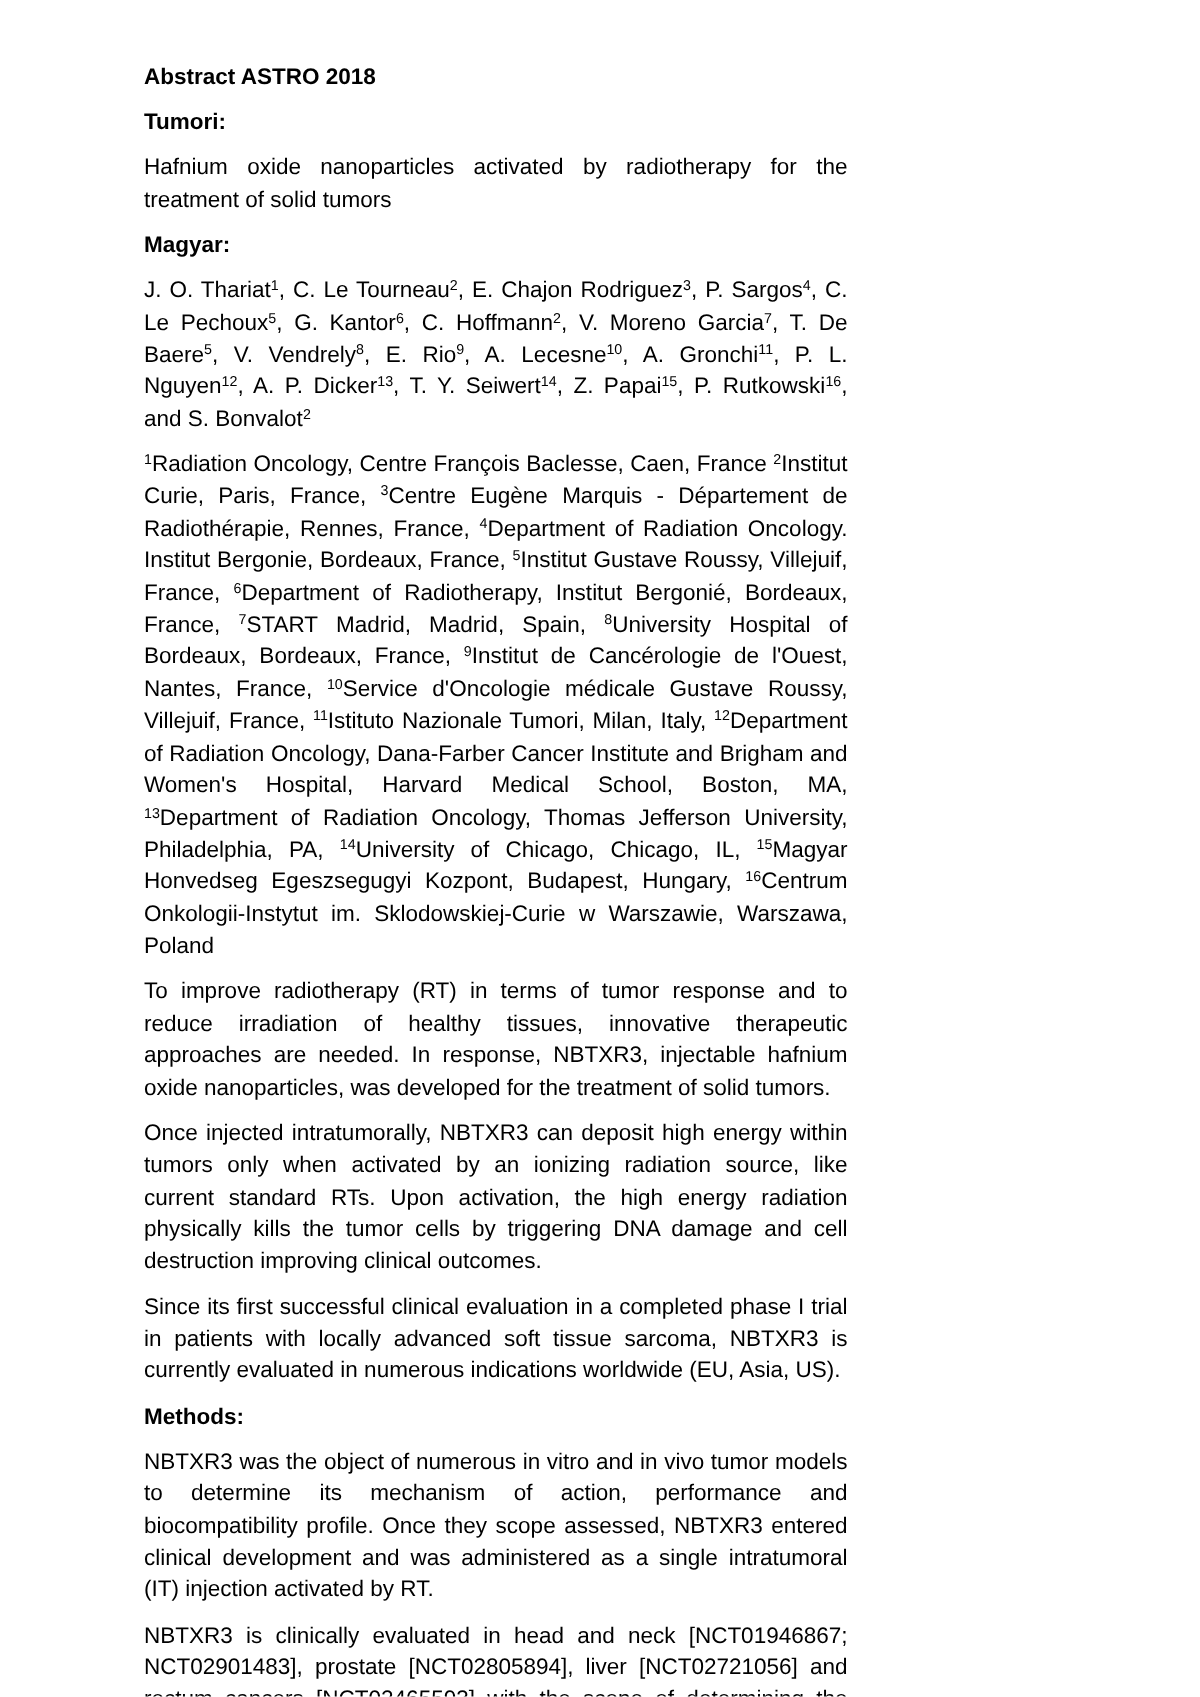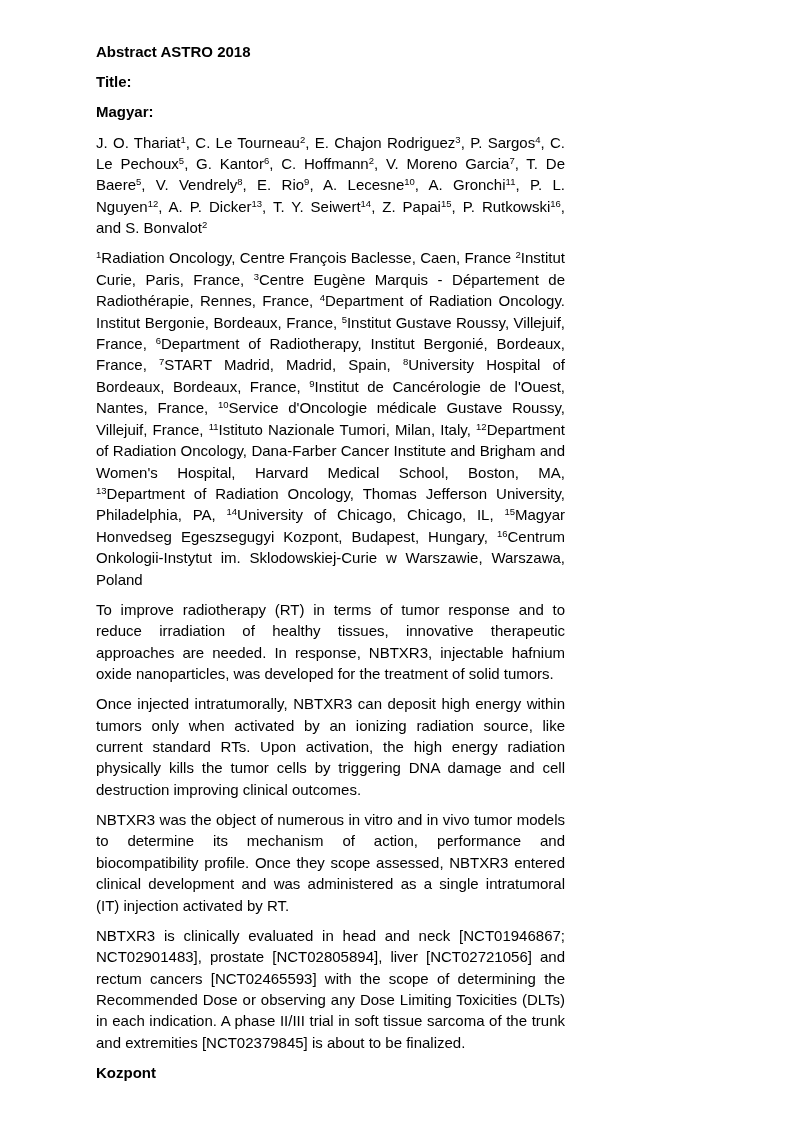--- a/index.html
+++ b/index.html
@@ -43,35 +43,38 @@
     top: -5px;
   }
 </style>
 </head>
 <body>
 
 <div class="page">
 
   <div class="block heading">Abstract ASTRO 2018</div>
 
-  <div class="block heading">Title:</div>
+  <div class="block heading">Tumori:</div>
 
+  <div class="block">Hafnium oxide nanoparticles activated by radiotherapy for the treatment of solid tumors</div>
 
   <div class="block heading">Magyar:</div>
 
   <div class="block"><span>J. O. Thariat</span><sup>1</sup><span>, C. Le Tourneau</span><sup>2</sup><span>, E. Chajon Rodriguez</span><sup>3</sup><span>, P. Sargos</span><sup>4</sup><span>, C. Le Pechoux</span><sup>5</sup><span>, G. Kantor</span><sup>6</sup><span>, C. Hoffmann</span><sup>2</sup><span>, V. Moreno Garcia</span><sup>7</sup><span>, T. De Baere</span><sup>5</sup><span>, V. Vendrely</span><sup>8</sup><span>, E. Rio</span><sup>9</sup><span>, A. Lecesne</span><sup>10</sup><span>, A. Gronchi</span><sup>11</sup><span>, P. L. Nguyen</span><sup>12</sup><span>, A. P. Dicker</span><sup>13</sup><span>, T. Y. Seiwert</span><sup>14</sup><span>, Z. Papai</span><sup>15</sup><span>, P. Rutkowski</span><sup>16</sup><span>, and S. Bonvalot</span><sup>2</sup></div>
 
   <div class="block"><sup>1</sup><span>Radiation Oncology, Centre François Baclesse, Caen, France </span><sup>2</sup><span>Institut Curie, Paris, France, </span><sup>3</sup><span>Centre Eugène Marquis - Département de Radiothérapie, Rennes, France, </span><sup>4</sup><span>Department of Radiation Oncology. Institut Bergonie, Bordeaux, France, </span><sup>5</sup><span>Institut Gustave Roussy, Villejuif, France, </span><sup>6</sup><span>Department of Radiotherapy, Institut Bergonié, Bordeaux, France, </span><sup>7</sup><span>START Madrid, Madrid, Spain, </span><sup>8</sup><span>University Hospital of Bordeaux, Bordeaux, France, </span><sup>9</sup><span>Institut de Cancérologie de l'Ouest, Nantes, France, </span><sup>10</sup><span>Service d'Oncologie médicale Gustave Roussy, Villejuif, France, </span><sup>11</sup><span>Istituto Nazionale Tumori, Milan, Italy, </span><sup>12</sup><span>Department of Radiation Oncology, Dana-Farber Cancer Institute and Brigham and Women's Hospital, Harvard Medical School, Boston, MA, </span><sup>13</sup><span>Department of Radiation Oncology, Thomas Jefferson University, Philadelphia, PA, </span><sup>14</sup><span>University of Chicago, Chicago, IL, </span><sup>15</sup><span>Magyar Honvedseg Egeszsegugyi Kozpont, Budapest, Hungary, </span><sup>16</sup><span>Centrum Onkologii-Instytut im. Sklodowskiej-Curie w Warszawie, Warszawa, Poland</span></div>
 
 
   <div class="block">To improve radiotherapy (RT) in terms of tumor response and to reduce irradiation of healthy tissues, innovative therapeutic approaches are needed. In response, NBTXR3, injectable hafnium oxide nanoparticles, was developed for the treatment of solid tumors.</div>
 
   <div class="block">Once injected intratumorally, NBTXR3 can deposit high energy within tumors only when activated by an ionizing radiation source, like current standard RTs. Upon activation, the high energy radiation physically kills the tumor cells by triggering DNA damage and cell destruction improving clinical outcomes.</div>
 
+  <div class="block">Since its first successful clinical evaluation in a completed phase I trial in patients with locally advanced soft tissue sarcoma, NBTXR3 is currently evaluated in numerous indications worldwide (EU, Asia, US).</div>
 
+  <div class="block heading">Methods:</div>
 
   <div class="block">NBTXR3 was the object of numerous in vitro and in vivo tumor models to determine its mechanism of action, performance and biocompatibility profile. Once they scope assessed, NBTXR3 entered clinical development and was administered as a single intratumoral (IT) injection activated by RT.</div>
 
   <div class="block">NBTXR3 is clinically evaluated in head and neck [NCT01946867; NCT02901483], prostate [NCT02805894], liver [NCT02721056] and rectum cancers [NCT02465593] with the scope of determining the Recommended Dose or observing any Dose Limiting Toxicities (DLTs) in each indication. A phase II/III trial in soft tissue sarcoma of the trunk and extremities [NCT02379845] is about to be finalized.</div>
 
   <div class="block heading">Kozpont</div>
 
 </div>
 
 </body></html>

